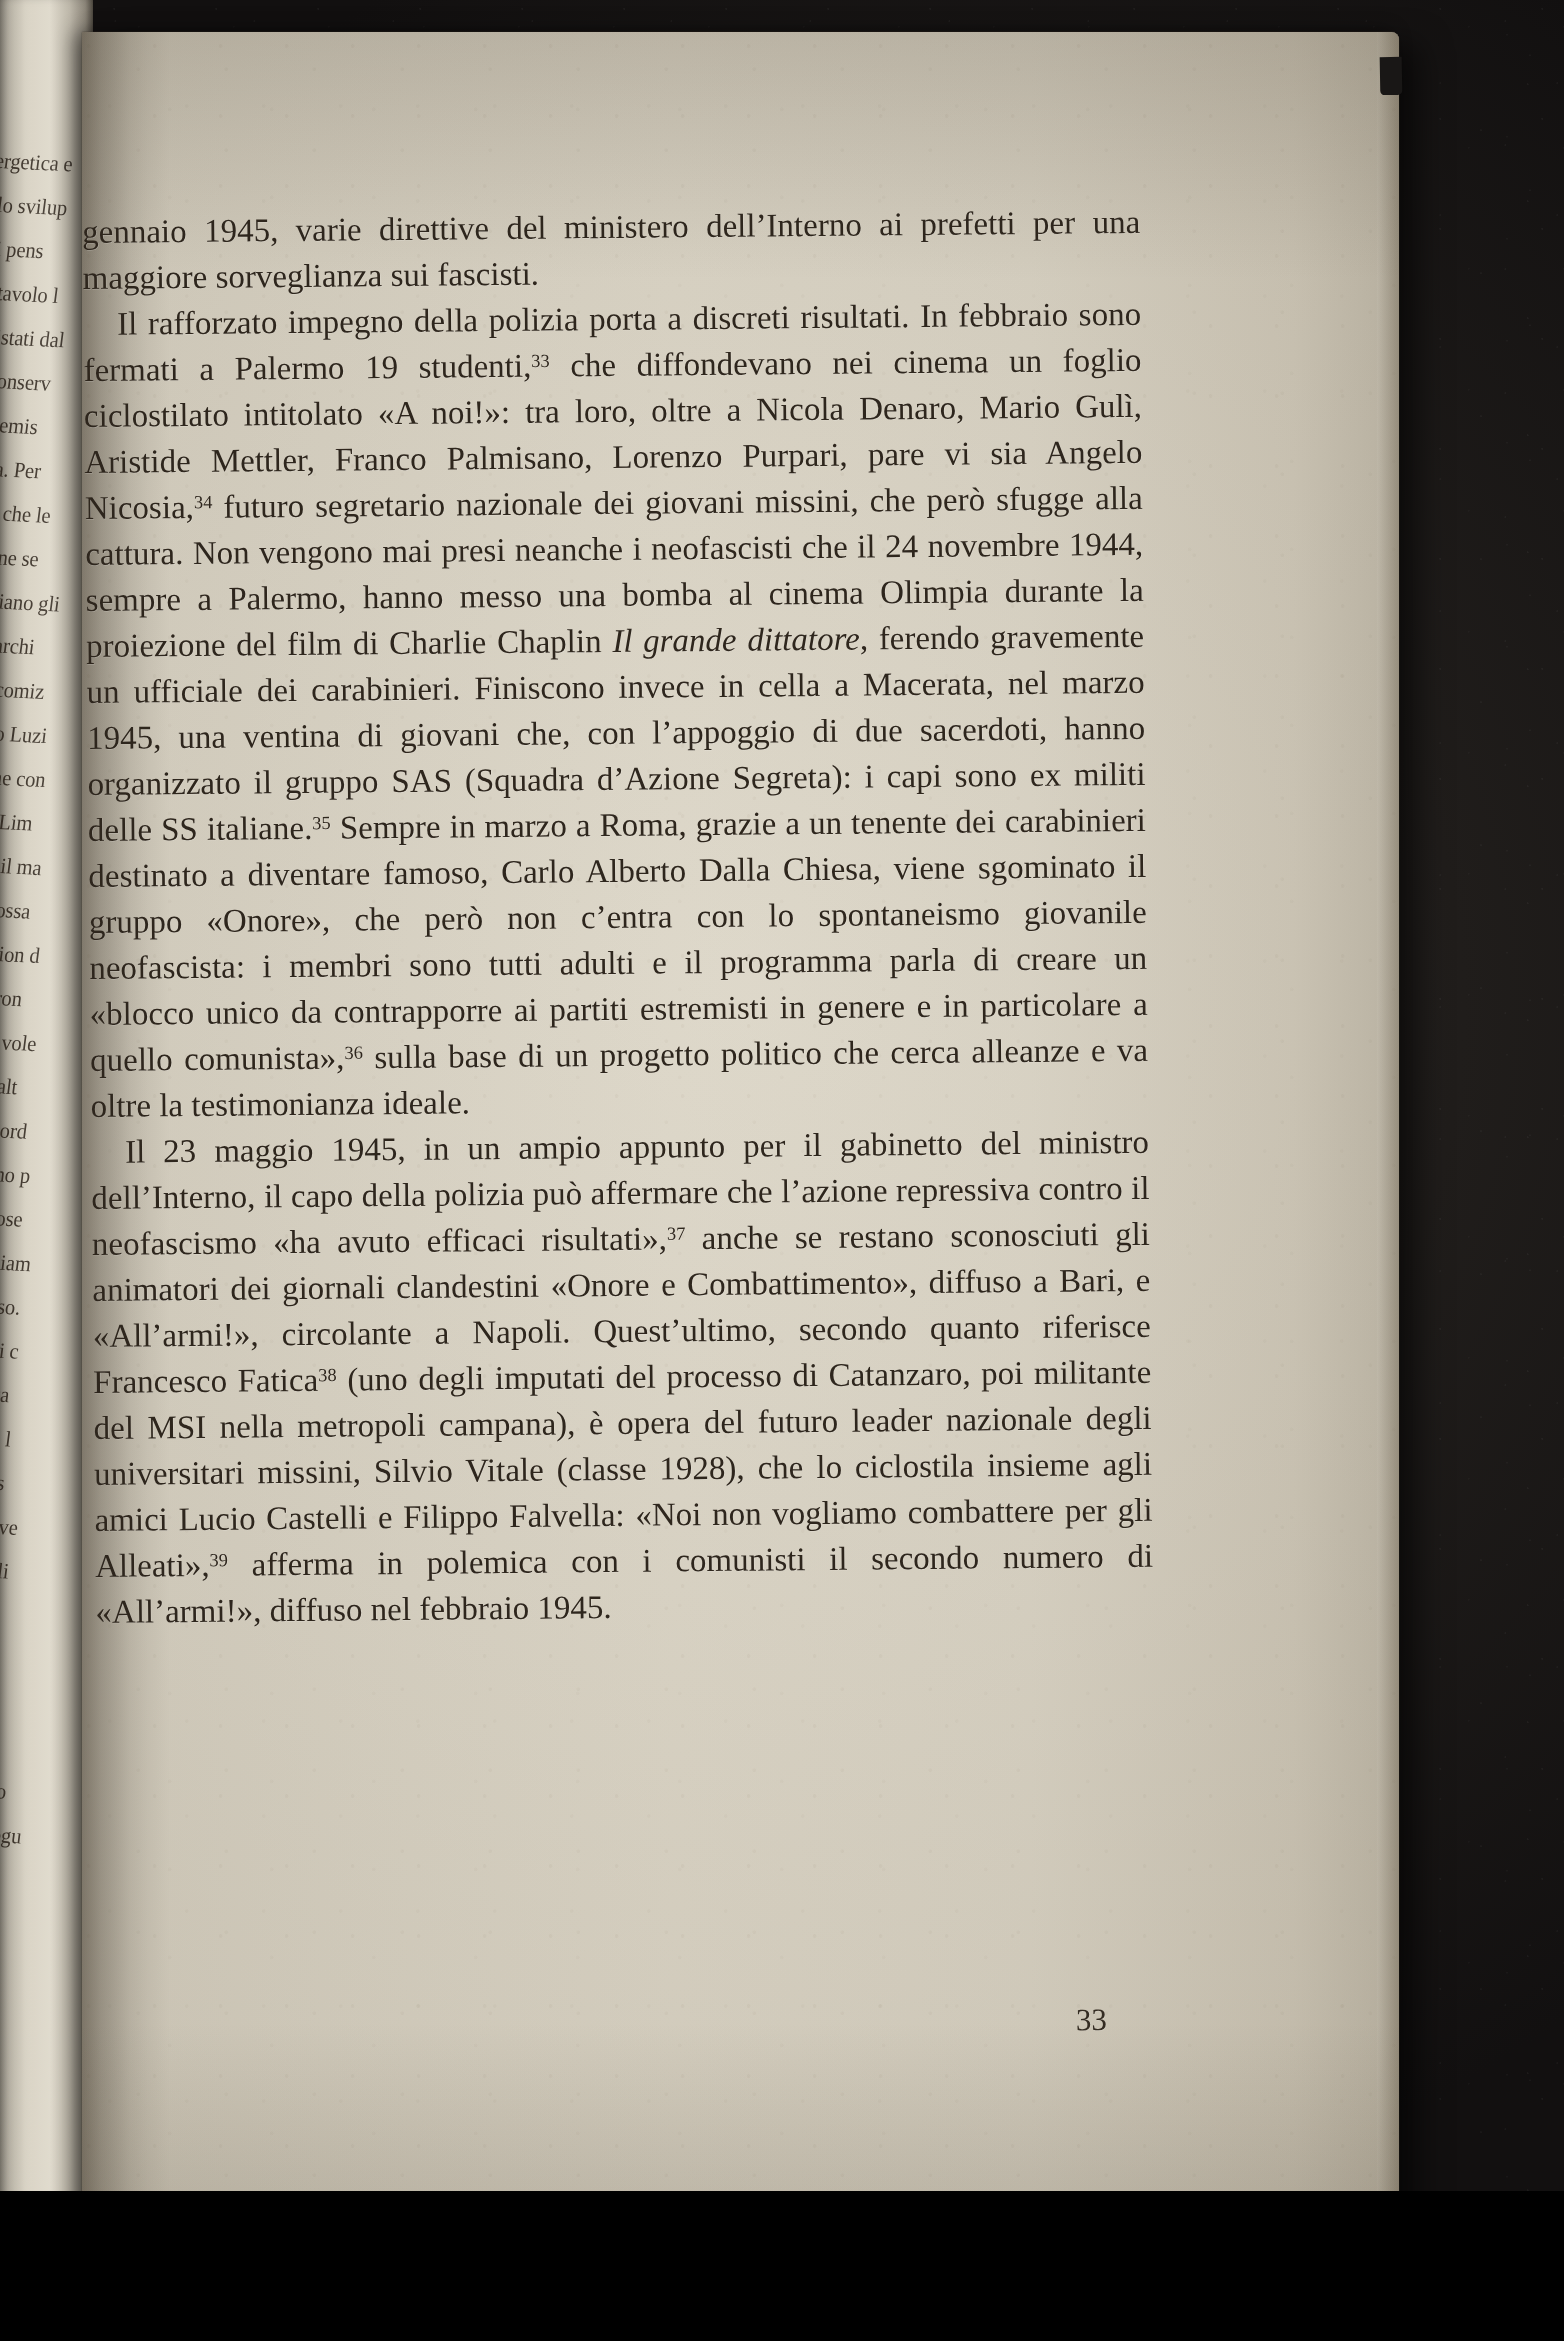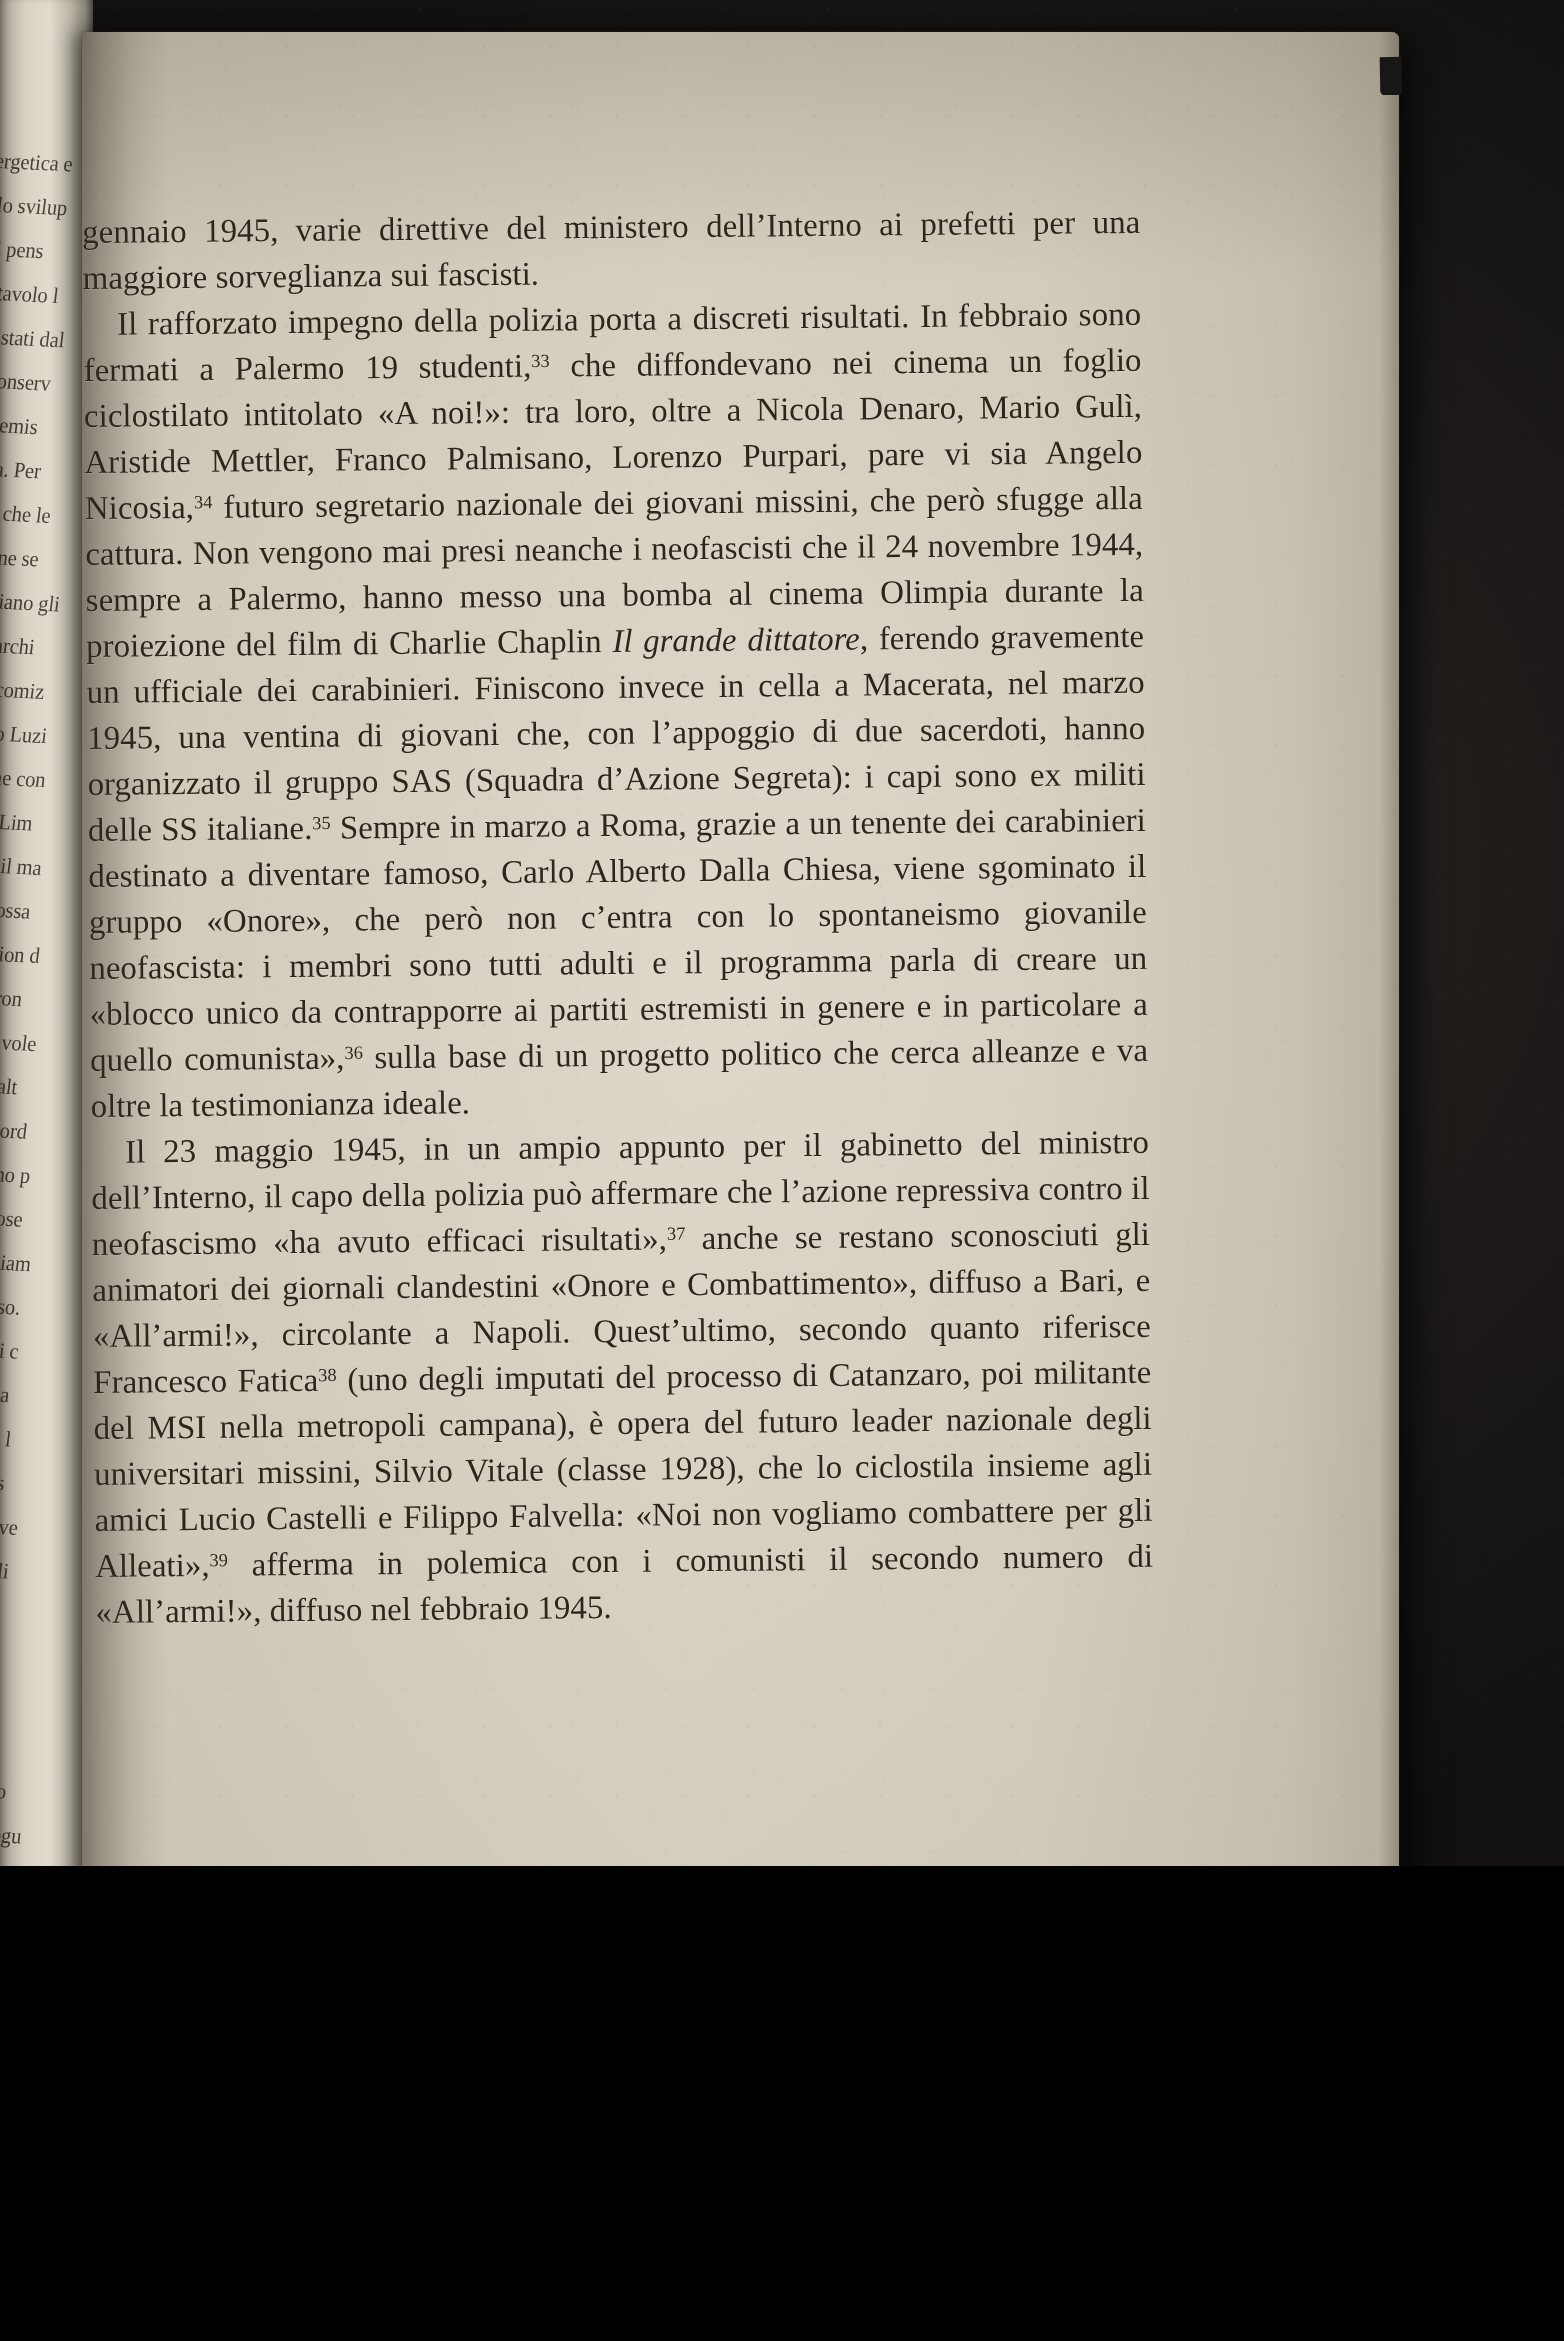--- a/index.html
+++ b/index.html
@@ -5,21 +5,21 @@
 <style>
   html, body {
     margin: 0;
     padding: 0;
     background: #000;
   }
 
   #scene {
     position: relative;
     width: 1564px;
-    height: 1866px;
+    height: 2191px;
     overflow: hidden;
     background: #bef264;
     font-family: "Liberation Serif", serif;
   }
 
   
   .backdrop {
     position: absolute;
     inset: 0;
     background:

